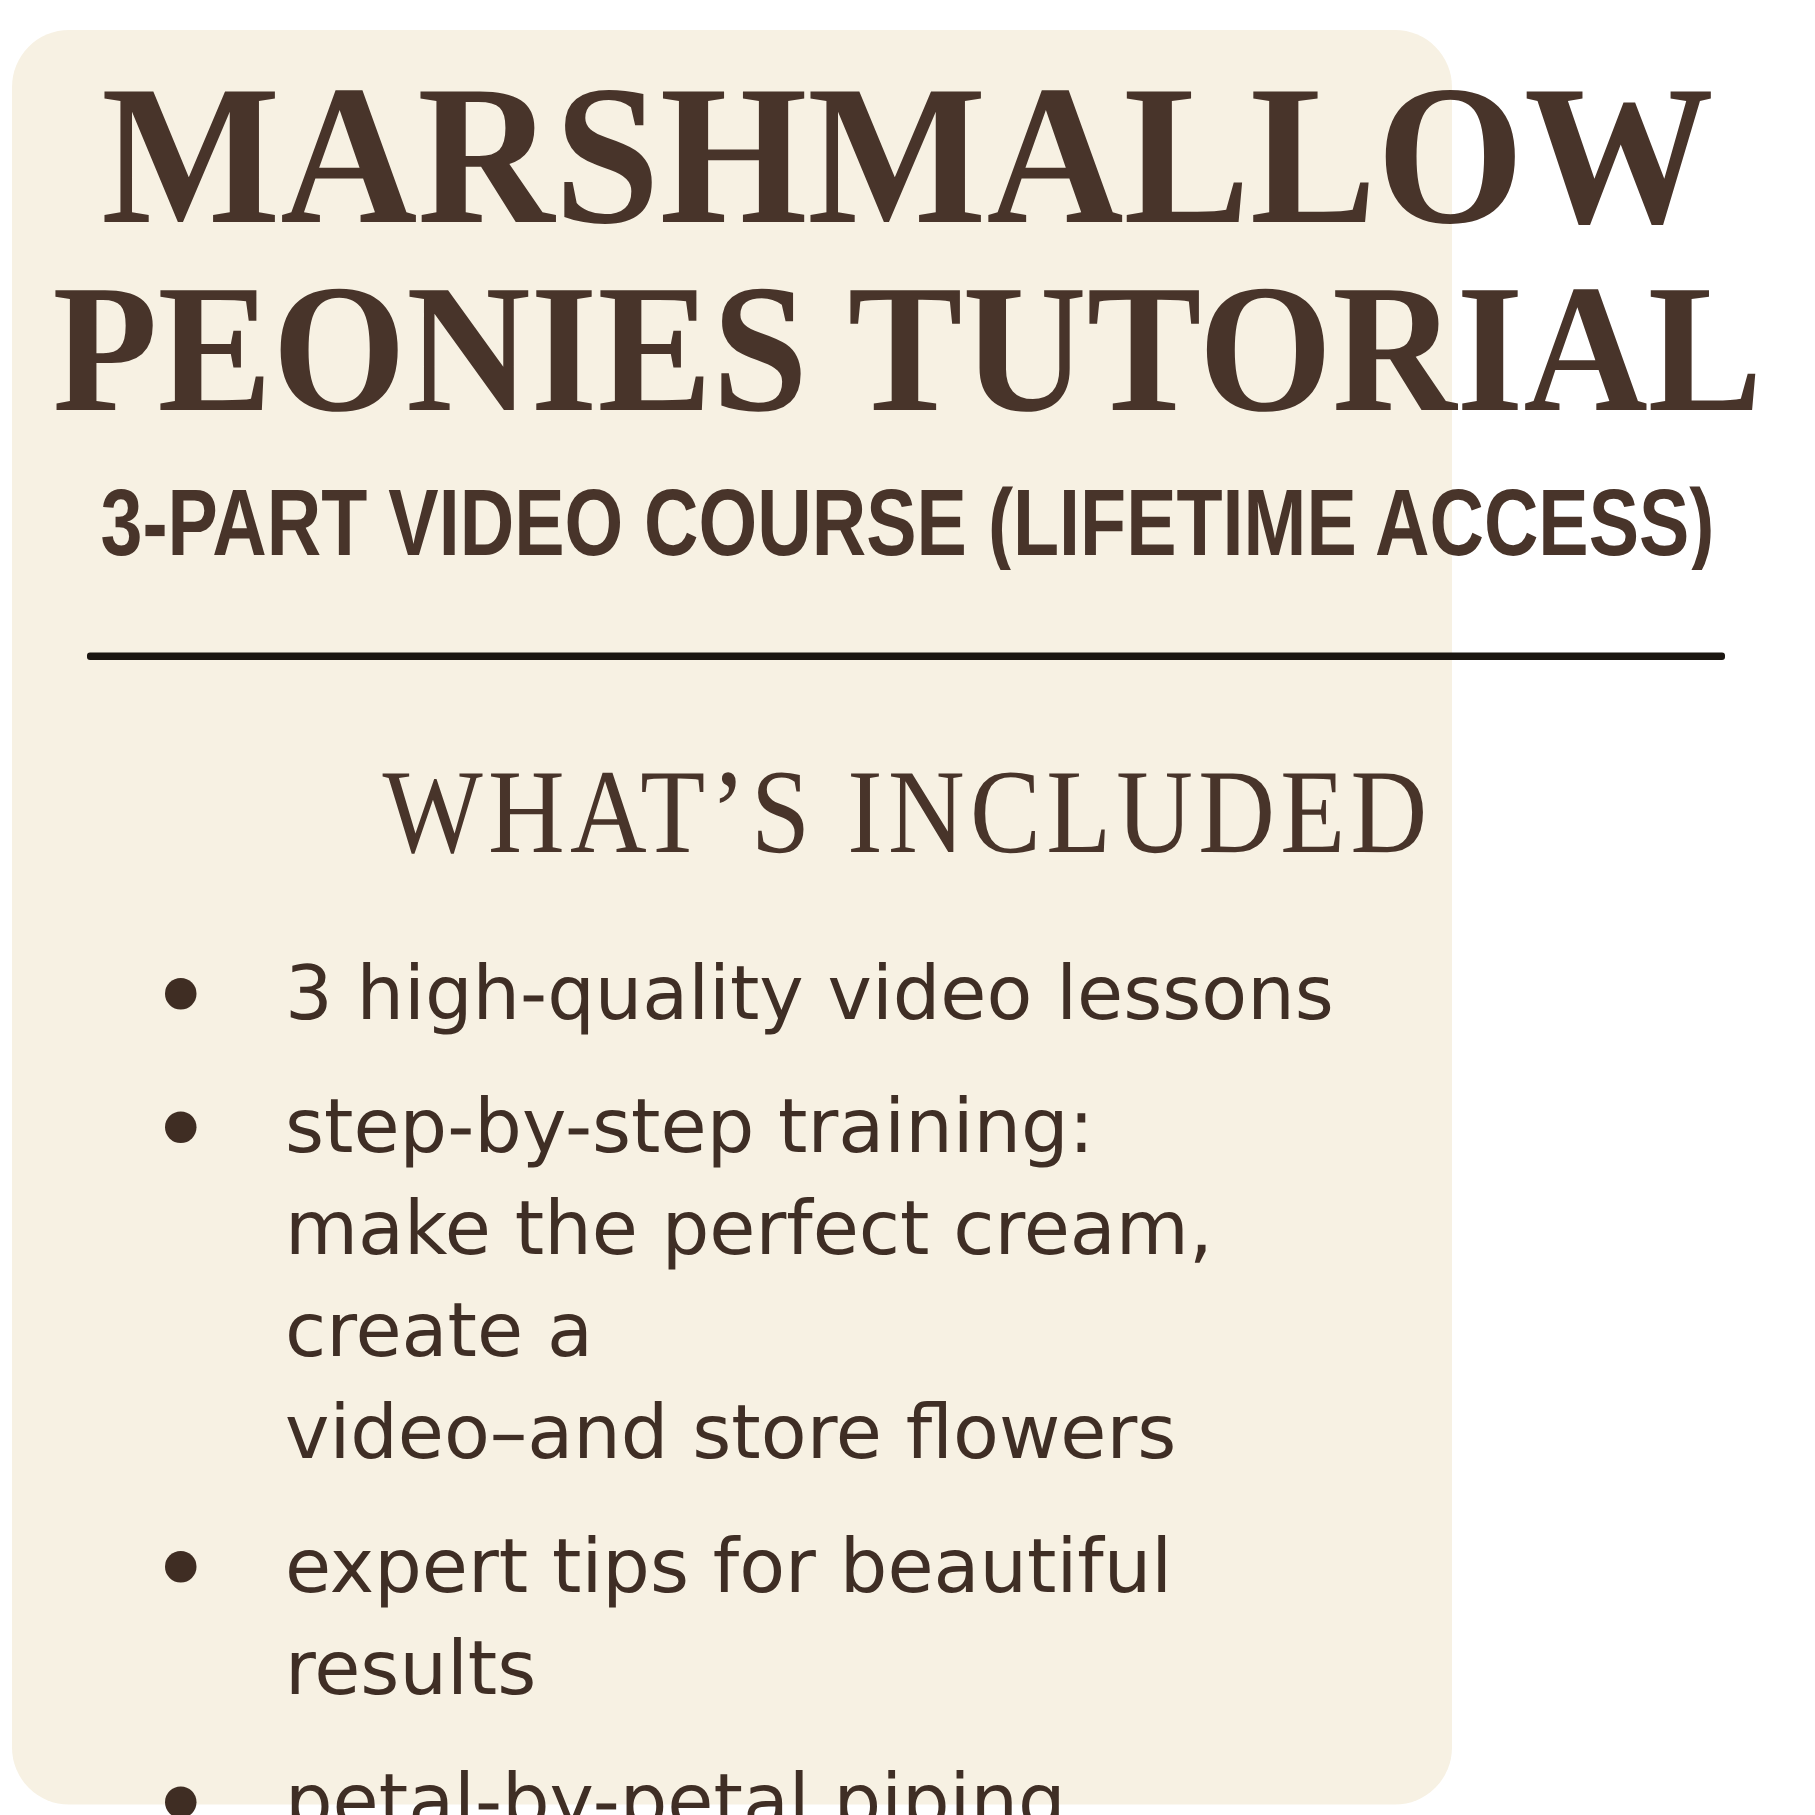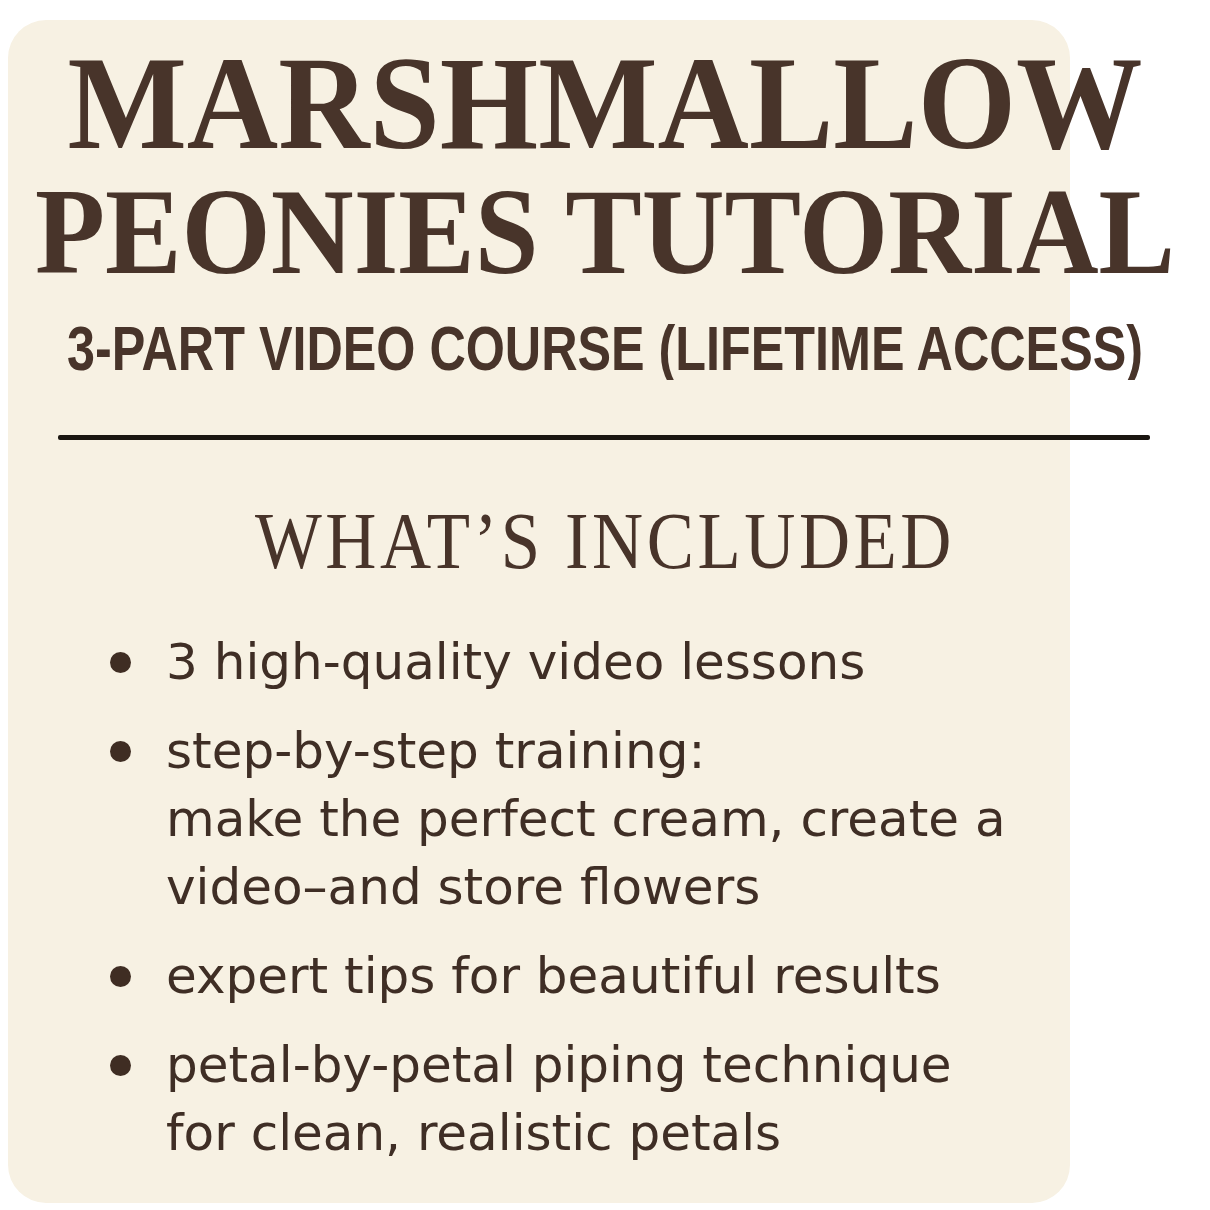--- a/index.html
+++ b/index.html
@@ -2,40 +2,40 @@
 <html style="--page-bg: #ffffff; --card-bg: #f7f1e3; --ink: #48342a; --body-ink: #3f2e25; --divider: #1b1611; --dot: #3f2d23;"><head>
 <meta charset="utf-8">
 <style>
   html,body{margin:0;padding:0;}
   body{
     width:1210px;height:1210px;position:relative;overflow:hidden;
     background:var(--page-bg,#ffffff);
     font-family:"Liberation Sans",sans-serif;
   }
   .card{
-    position:absolute;left:8px;top:20px;width:1062px;height:1183px;
+    position:absolute;left:8px;top:20px;width:960px;height:1183px;
     background:var(--card-bg,#f7f1e3);
     border-radius:38px;
   }
   .header-svg{position:absolute;top:0;left:0;width:1194px;height:360px;display:block;}
   .section-svg{position:absolute;top:480px;left:0;width:1194px;height:90px;display:block;}
   svg text{fill:var(--ink,#48342a);}
   .t1{font-family:"Liberation Serif",serif;font-weight:700;font-size:133px;}
   .t2{font-family:"Liberation Serif",serif;font-weight:700;font-size:122px;}
   .sub{font-family:"Liberation Sans",sans-serif;font-weight:700;font-size:63px;}
   .h2{font-family:"Liberation Serif",serif;font-weight:400;font-size:80px;letter-spacing:4px;}
   .divider{
     position:absolute;top:415px;left:50px;width:1092px;height:5px;
     background:var(--divider,#1b1611);border-radius:2px;
   }
   .bullets{
     position:absolute;top:608px;left:102px;right:36px;
     margin:0;padding:0;list-style:none;
   }
-  .bullets li{display:flex;align-items:flex-start;margin:0 0 21px 0;}
+  .bullets li{display:flex;align-items:flex-start;margin:0 0 21px 0;gap:24px;}
   .dot{
     flex:0 0 auto;width:21px;height:21px;border-radius:50%;
     background:var(--dot,#3f2d23);margin:24px 35px 0 0;
   }
   .btext{
     font-family:"DejaVu Sans","Liberation Sans",sans-serif;
     font-size:50px;line-height:68px;color:var(--body-ink,#3f2e25);
     white-space:pre-line;letter-spacing:0px;
   }
 </style>

